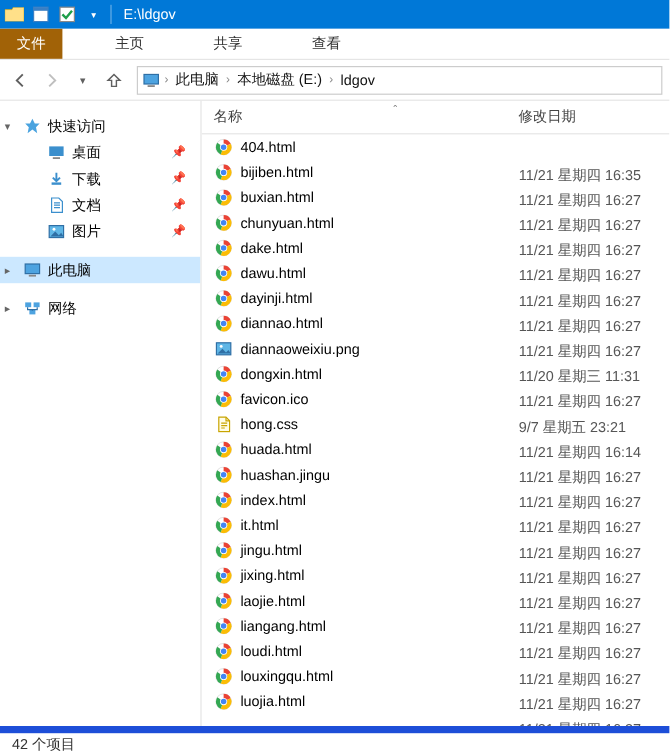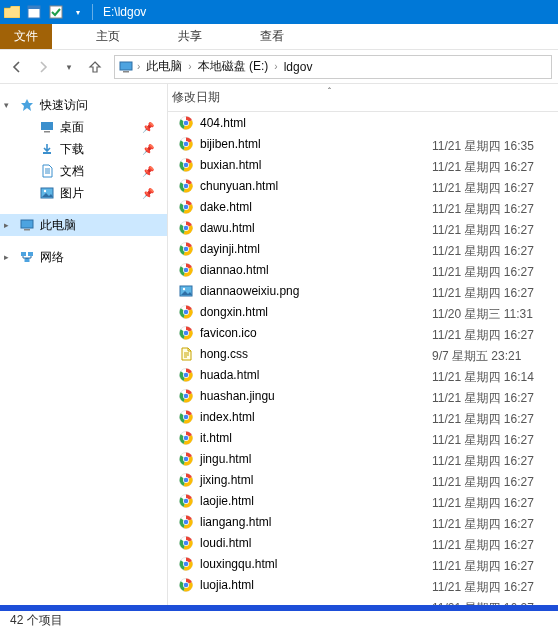--- a/index.html
+++ b/index.html
@@ -205,20 +205,21 @@
             </svg>
         </span>
         <span>网络</span>
       </div>
     </div>
   </div>
 
   <div class="filepane">
     <div class="colheader">
       <span class="sort">ˆ</span>
+      <div class="col-name">名称</div>
       <div class="col-date">修改日期</div>
     </div>
     <div class="filelist" id="filelist">
         <div class="row">
           <div class="fname">
             <span class="ficon">
               <svg class="chrome-svg" viewBox="0 0 14 14">
                 <circle cx="7" cy="7" r="6.5" fill="#fff" stroke="#ccc" stroke-width="0.5"></circle>
                 <path d="M7 0.5 A6.5 6.5 0 0 1 12.9 4.2 L7 7 Z" fill="#ea4335"></path>
                 <path d="M12.9 4.2 A6.5 6.5 0 0 1 4.5 13 L7 7 Z" fill="#fbbc05"></path>

